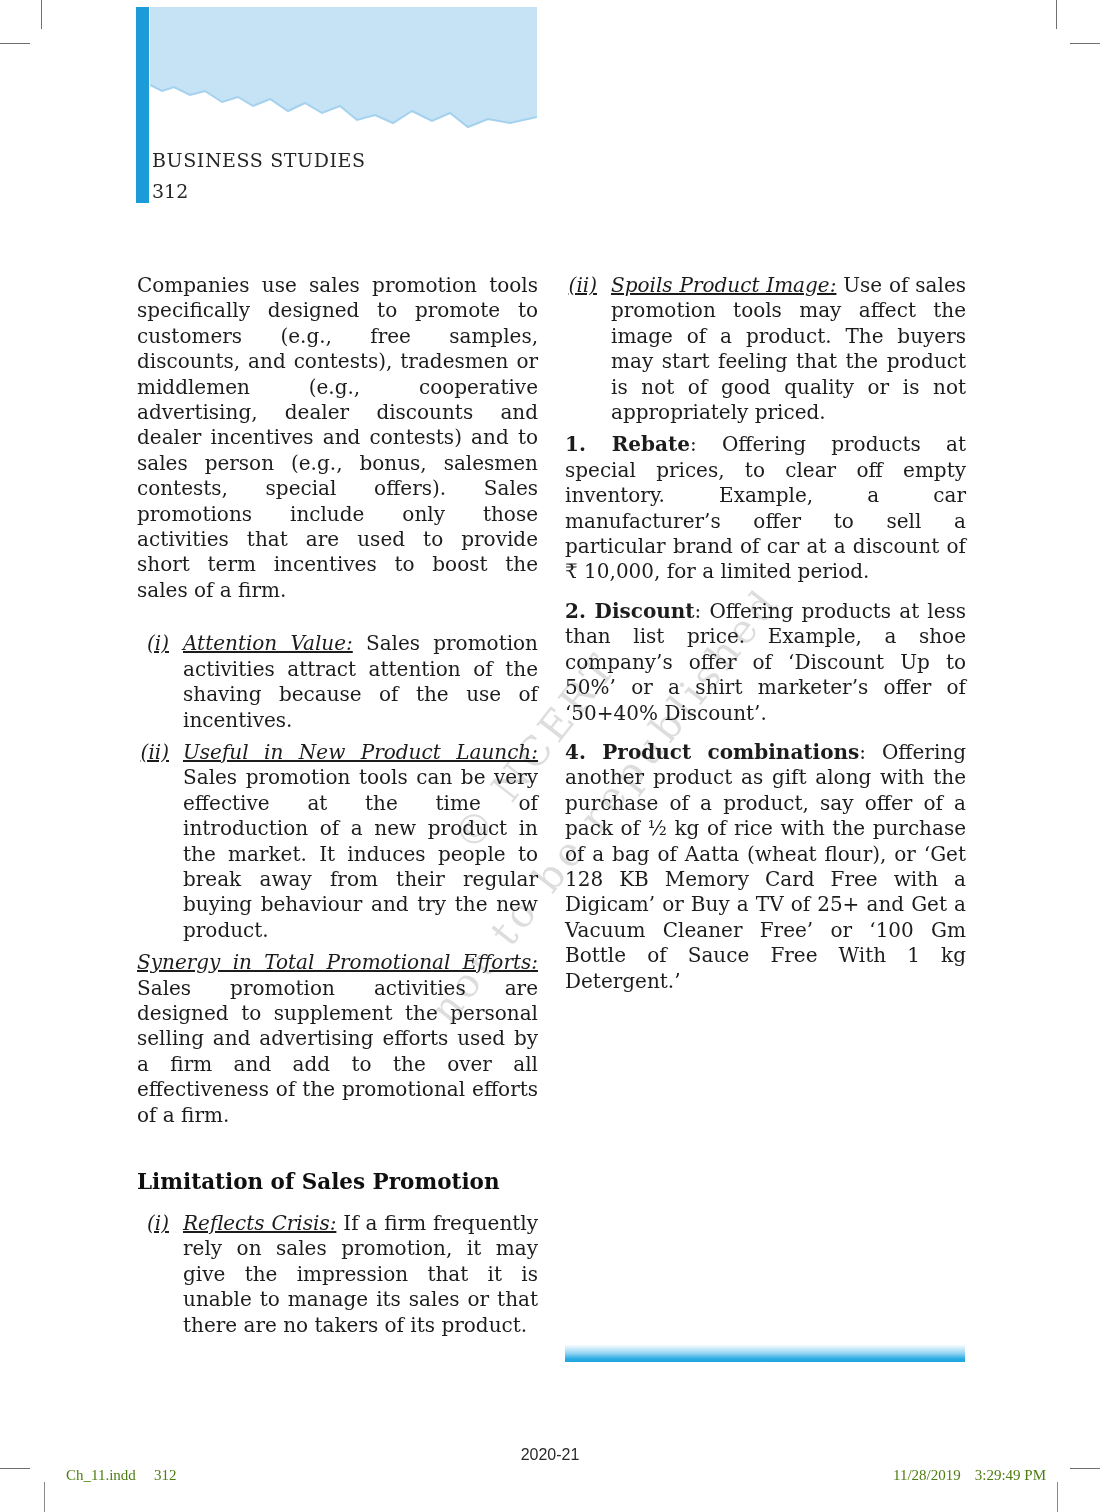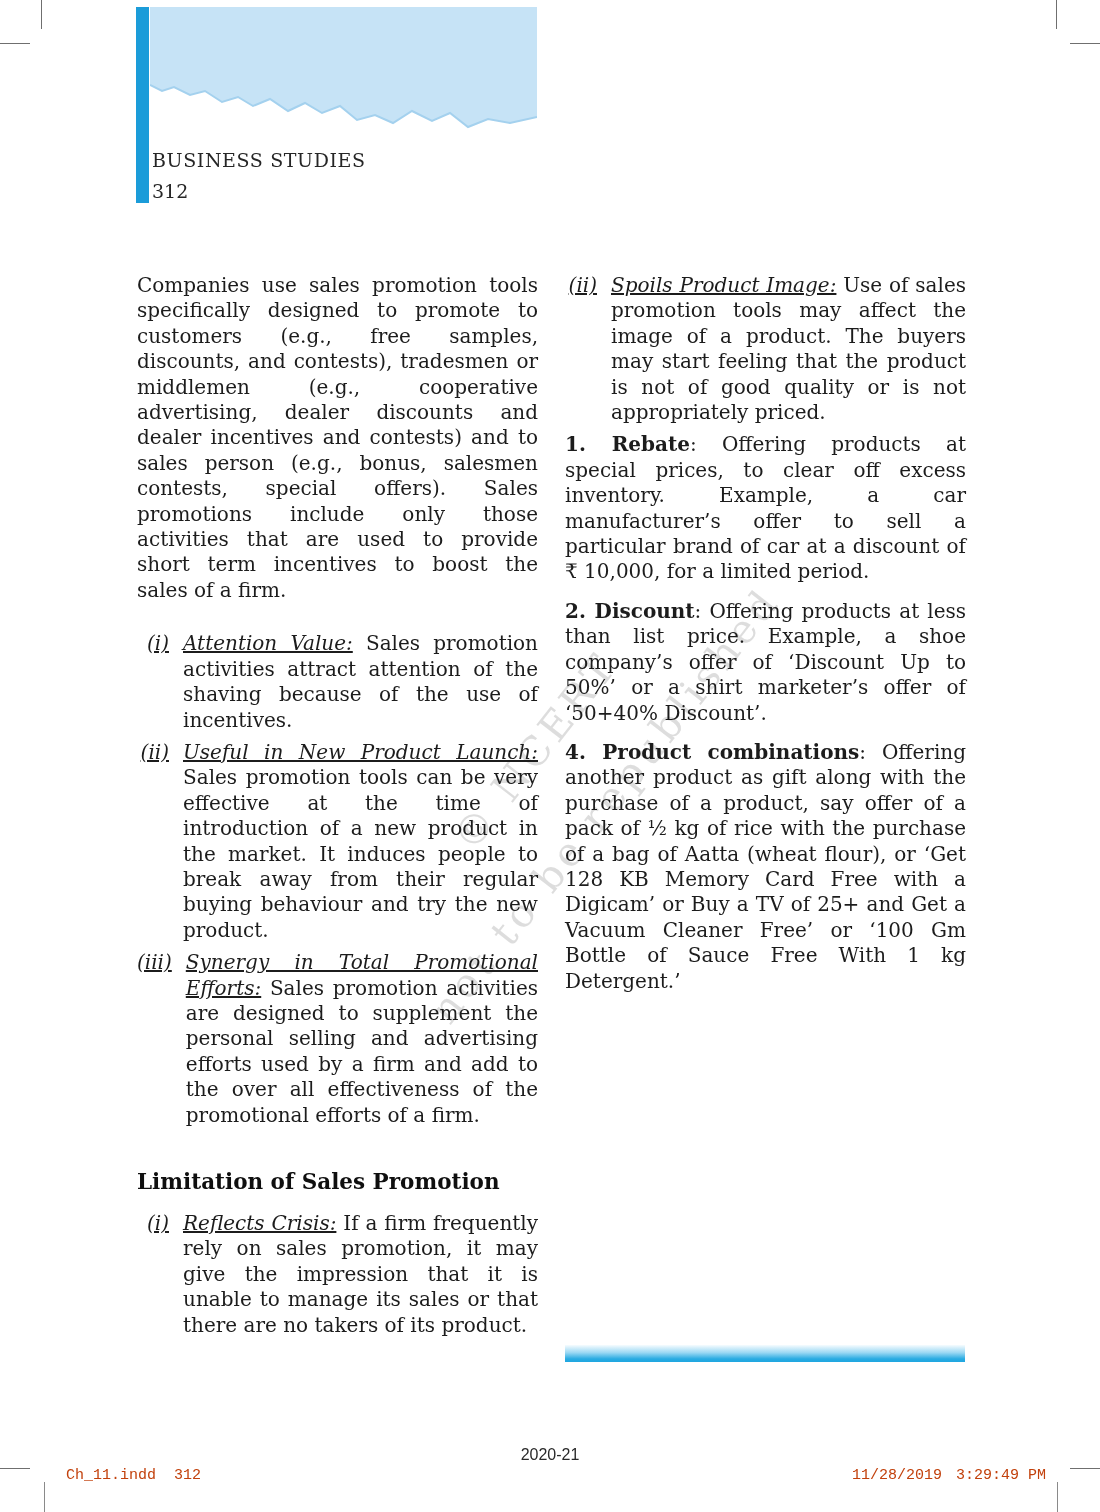--- a/index.html
+++ b/index.html
@@ -43,22 +43,22 @@
 
   .act { margin:0 0 14px 0; }
   .act .lead-b { font-weight:bold; }
 
   .grad-bar { position:absolute; left:565px; top:1345px; width:400px; height:17px;
     background:linear-gradient(to bottom, #f6fcff 0%, #9bd8f3 45%, #29abe2 82%, #1fa6e0 100%); }
 
   
   .year { position:absolute; left:0; right:0; top:1446px; text-align:center;
     font-family:"Liberation Sans", sans-serif; font-size:16px; color:#2a2a2a; z-index:3; }
-  .slug { position:absolute; top:1467px; font-family:Liberation Mono, monospace;
-    font-size:15px; color:#c2410c; display:flex; z-index:3; }
+  .slug { position:absolute; top:1467px; font-family:Liberation Serif, serif;
+    font-size:15px; color:#4d7c0f; display:flex; z-index:3; }
   .slug-left  { left:66px; gap:18px; }
   .slug-right { right:54px; gap:14px; }
   .vline { position:absolute; width:1px; height:30px; top:1482px; background:#8a8a8a; }
 </style>
 </head>
 <body>
 
 <div class="mark" style="left:41px; top:0; width:1px; height:29px;"></div>
 <div class="mark" style="left:0; top:43px; width:30px; height:1px;"></div>
 <div class="mark" style="left:1056px; top:0; width:1px; height:29px;"></div>
@@ -85,40 +85,39 @@
 
   <div class="li">
     <div class="num">(i)</div>
     <div class="bodytext"><span class="lead-i">Attention Value:</span><span> Sales promotion activities attract attention of the shaving because of the use of incentives.</span></div>
   </div>
   <div class="li">
     <div class="num">(ii)</div>
     <div class="bodytext"><span class="lead-i">Useful in New Product Launch:</span><span> Sales promotion tools can be very effective at the time of introduction of a new product in the market. It induces people to break away from their regular buying behaviour and try the new product.</span></div>
   </div>
   <div class="li">
-    <div class="num">(iii)</div>
     <div class="bodytext"><span class="lead-i">Synergy in Total Promotional Efforts:</span><span> Sales promotion activities are designed to supplement the personal selling and advertising efforts used by a firm and add to the over all effectiveness of the promotional efforts of a firm.</span></div>
   </div>
 
   <div class="h h-limit">Limitation of Sales Promotion</div>
 
   <div class="li">
     <div class="num">(i)</div>
     <div class="bodytext"><span class="lead-i">Reflects Crisis:</span><span> If a firm frequently rely on sales promotion, it may give the impression that it is unable to manage its sales or that there are no takers of its product.</span></div>
   </div>
 </div>
 
 <div class="col col-right">
   <div class="li">
     <div class="num">(ii)</div>
     <div class="bodytext"><span class="lead-i">Spoils Product Image:</span><span> Use of sales promotion tools may affect the image of a product. The buyers may start feeling that the product is not of good quality or is not appropriately priced.</span></div>
   </div>
 
 
-  <p class="act"><span class="lead-b">1. Rebate</span><span>: Offering products at special prices, to clear off excess inventory. Example, a car manufacturer’s offer to sell a particular brand of car at a discount of ₹ 10,000, for a limited period.</span></p>
+  <p class="act"><span class="lead-b">1. Rebate</span><span>: Offering products at special prices, to clear off empty inventory. Example, a car manufacturer’s offer to sell a particular brand of car at a discount of ₹ 10,000, for a limited period.</span></p>
   <p class="act"><span class="lead-b">2. Discount</span><span>: Offering products at less than list price. Example, a shoe company’s offer of ‘Discount Up to 50%’ or a shirt marketer’s offer of ‘50+40% Discount’.</span></p>
   <p class="act"><span class="lead-b">4. Product combinations</span><span>: Offering another product as gift along with the purchase of a product, say offer of a pack of ½ kg of rice with the purchase of a bag of Aatta (wheat flour), or ‘Get 128 KB Memory Card Free with a Digicam’ or Buy a TV of 25+ and Get a Vacuum Cleaner Free’ or ‘100 Gm Bottle of Sauce Free With 1 kg Detergent.’</span></p>
 </div>
 
 <div class="grad-bar"></div>
 
 <div class="year">2020-21</div>
 <div class="vline" style="left:44px;"></div>
 <div class="vline" style="left:1057px;"></div>
 <div class="slug slug-left">

